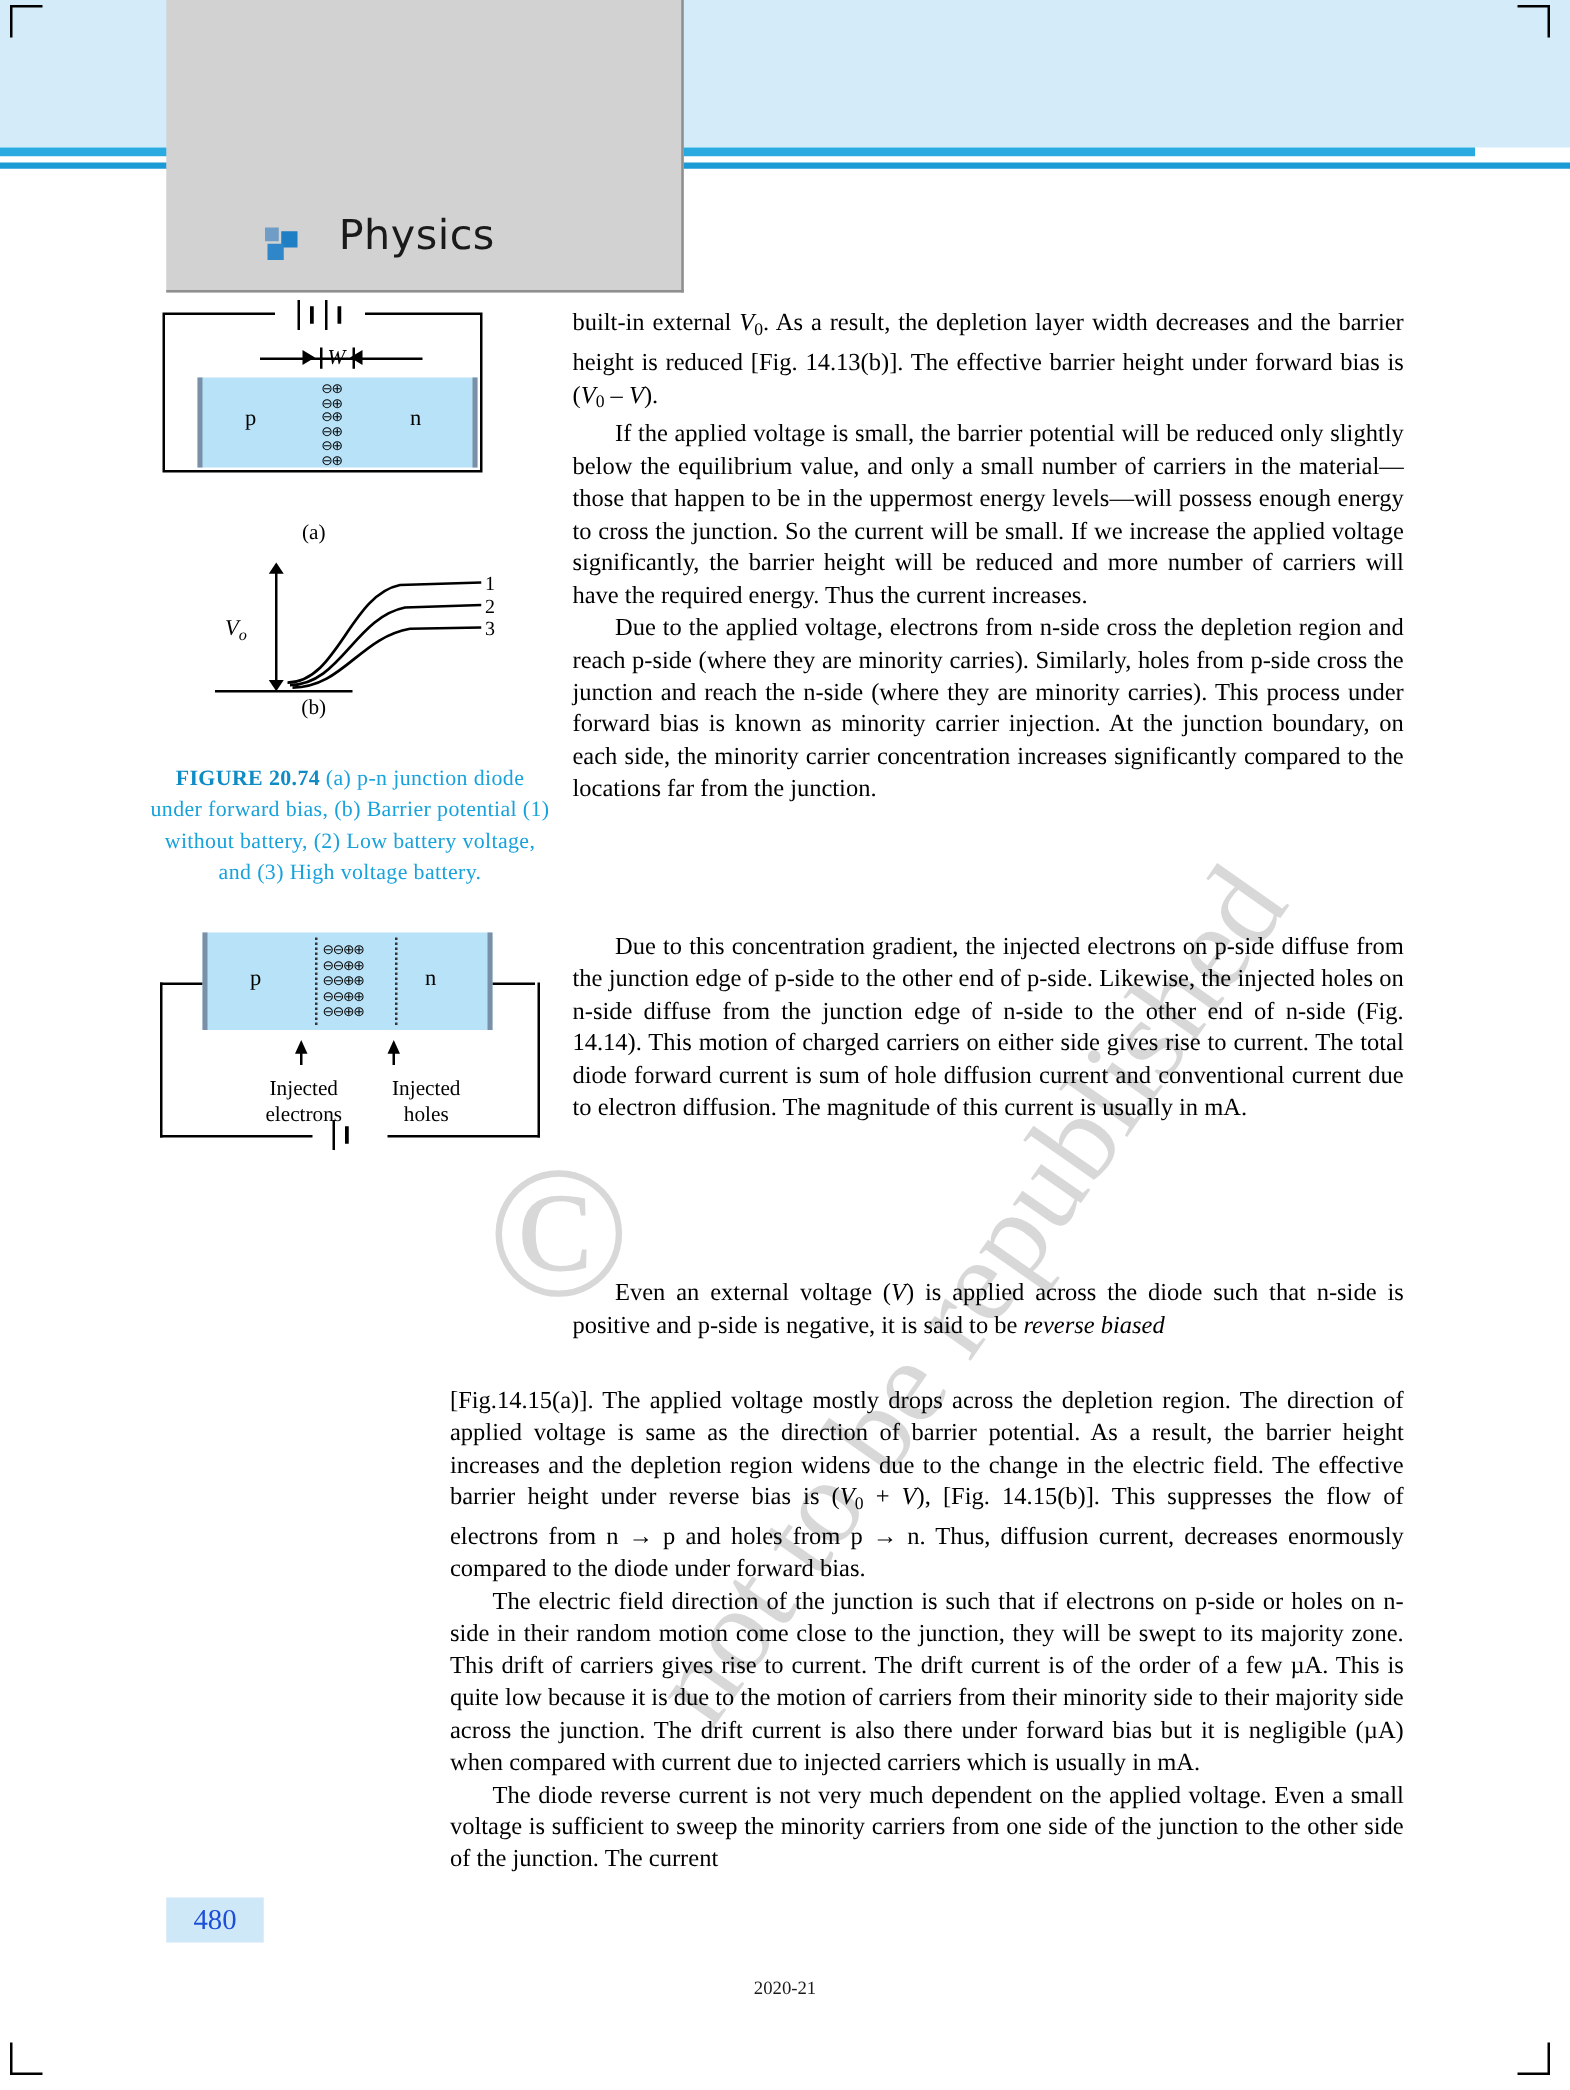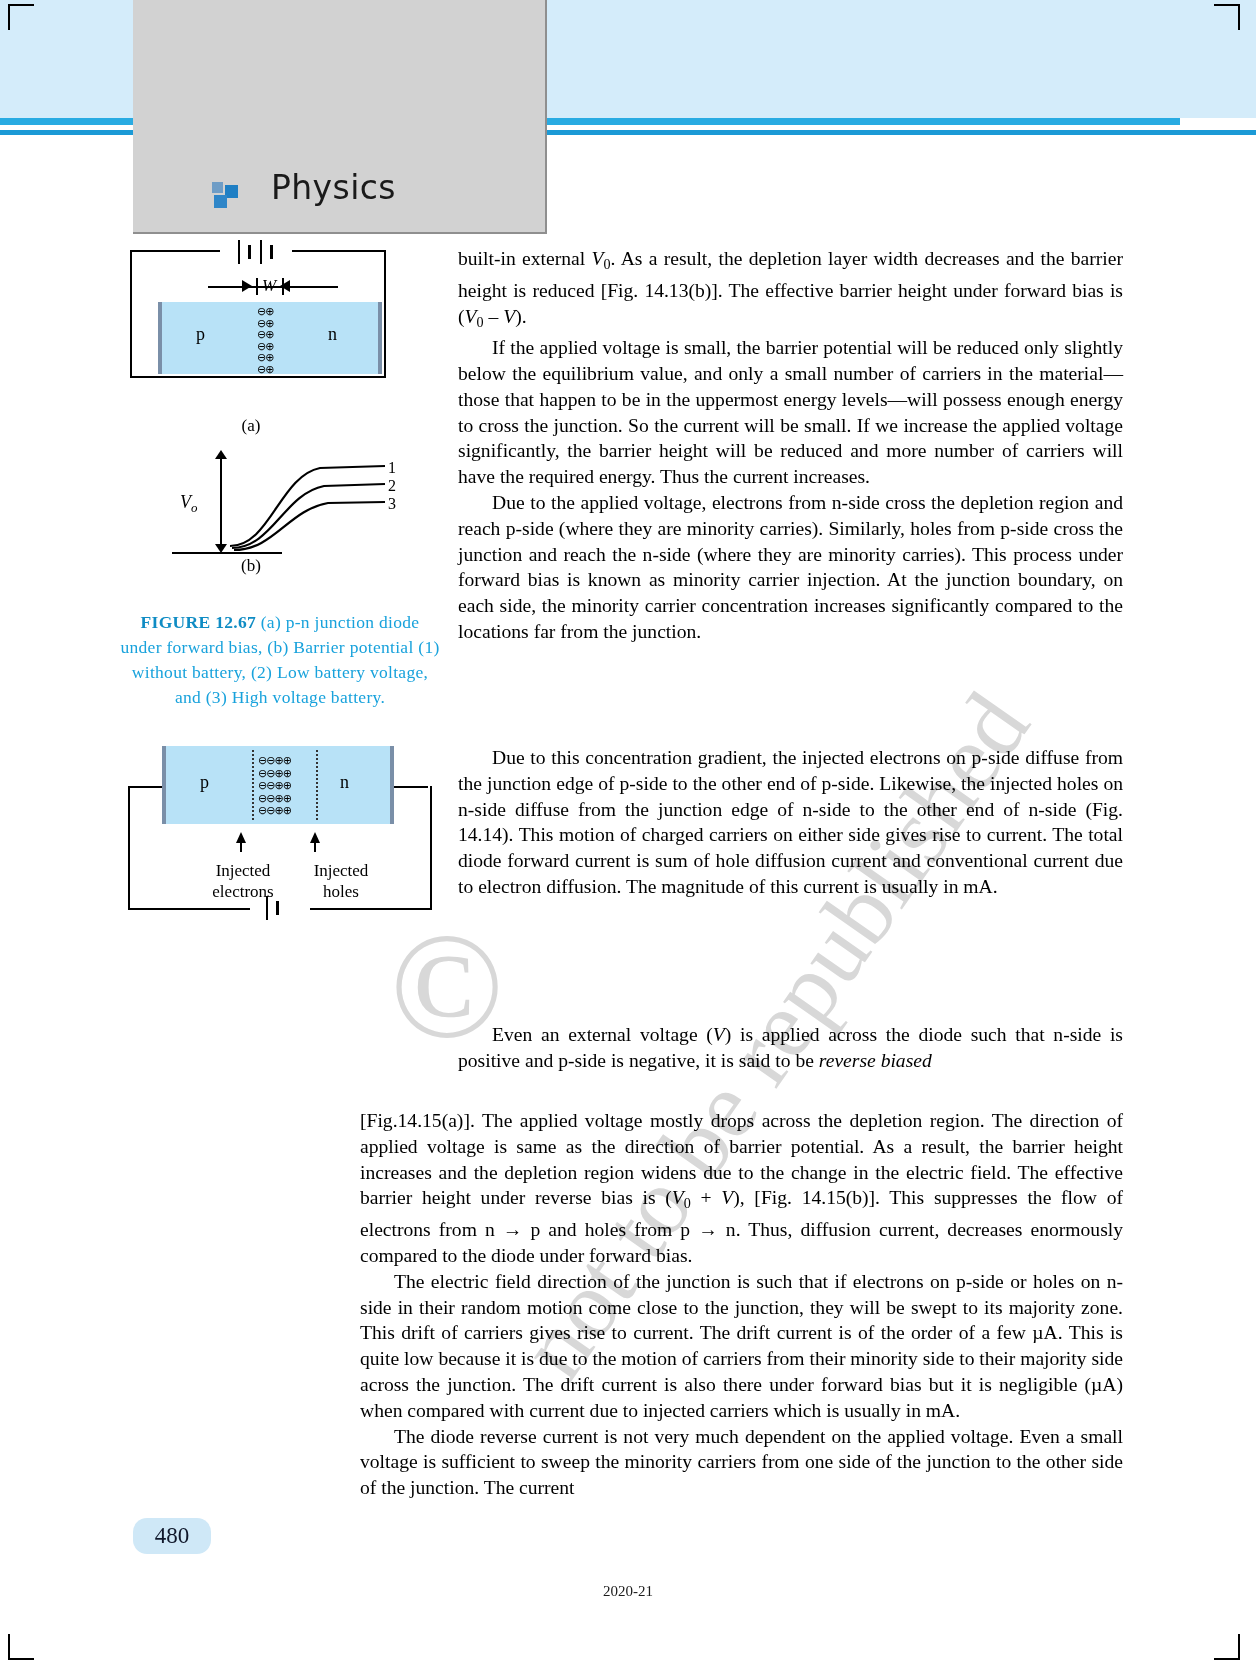--- a/index.html
+++ b/index.html
@@ -122,27 +122,26 @@
   .fig-caption b { color: #0f8cc4; }
 
   .figure-box { position: relative; }
 
   
   .page-number {
     position: absolute;
     left: 133px; top: 1518px;
     width: 78px; height: 36px;
     background: #cfe8f7;
-    color: #0f172a;
+    color: #1d4ed8;
     font-family: "Liberation Serif", serif;
     font-size: 23px;
     display: flex;
     align-items: center;
     justify-content: center;
-    border-radius: 14px;
   }
   .year-footer {
     position: absolute;
     left: 0; top: 1583px;
     width: 1256px;
     text-align: center;
     font-family: "Liberation Serif", serif;
     font-size: 15px;
     color: #1a1a1a;
   }
@@ -339,21 +338,21 @@
     <div class="yarrow-dn"></div>
     <div class="xaxis"></div>
     <div class="vo"><span class="it">V</span><sub>o</sub></div>
     <div class="lbl l1">1</div>
     <div class="lbl l2">2</div>
     <div class="lbl l3">3</div>
     <div style="position:absolute;left:0;top:110px;width:262px;text-align:center;font-size:17px;">(b)</div>
   </div>
 
   <div class="fig-caption" style="margin-top:14px;">
-    <b>FIGURE 12.67</b><span> (a) p-n junction diode under forward bias, (b) Barrier potential (1) without battery, (2) Low battery voltage, and (3) High voltage battery.</span>
+    <b>FIGURE 20.74</b><span> (a) p-n junction diode under forward bias, (b) Barrier potential (1) without battery, (2) Low battery voltage, and (3) High voltage battery.</span>
   </div>
 
   <div class="f14 figure-box" style="margin-top:30px;">
     <div class="wirebox"></div>
     <div class="wire-l"></div>
     <div class="wire-r"></div>
     <div class="bat-gap"></div>
     <div class="bl1"></div>
       <div class="bs1"></div>
 

